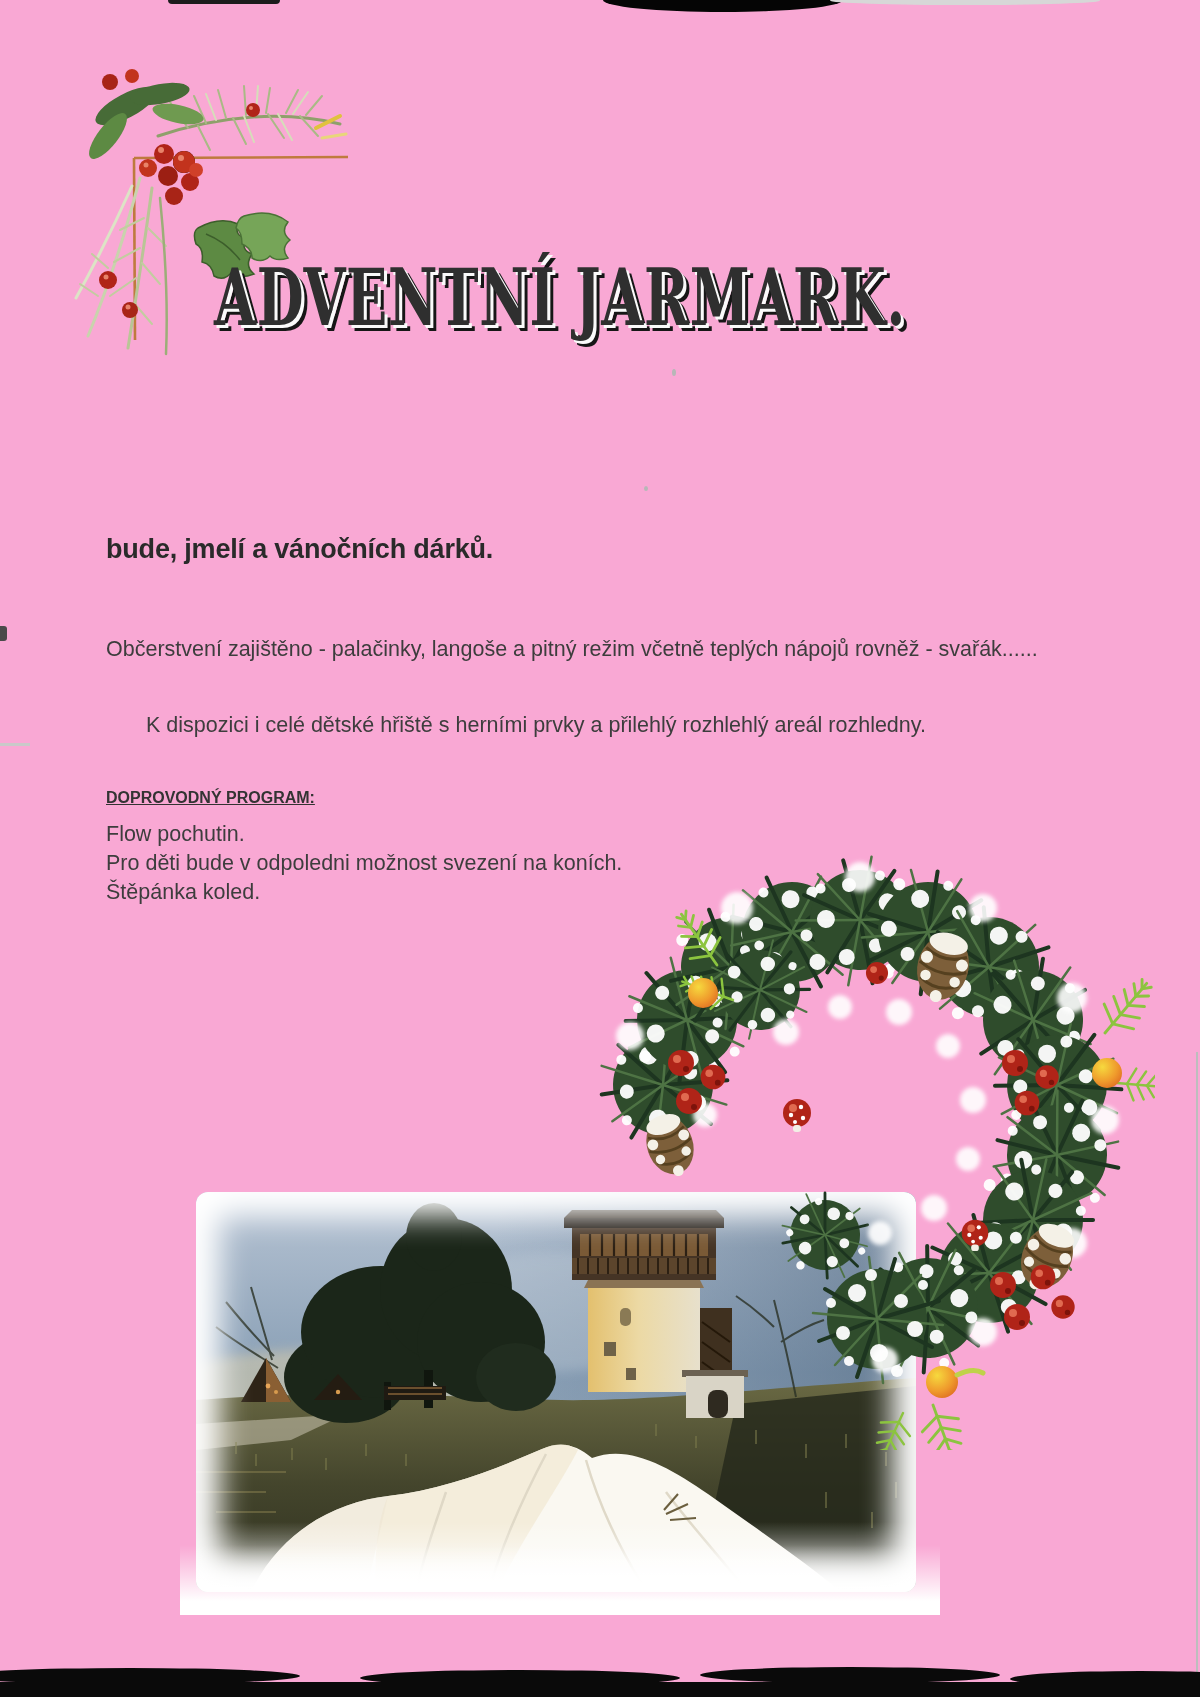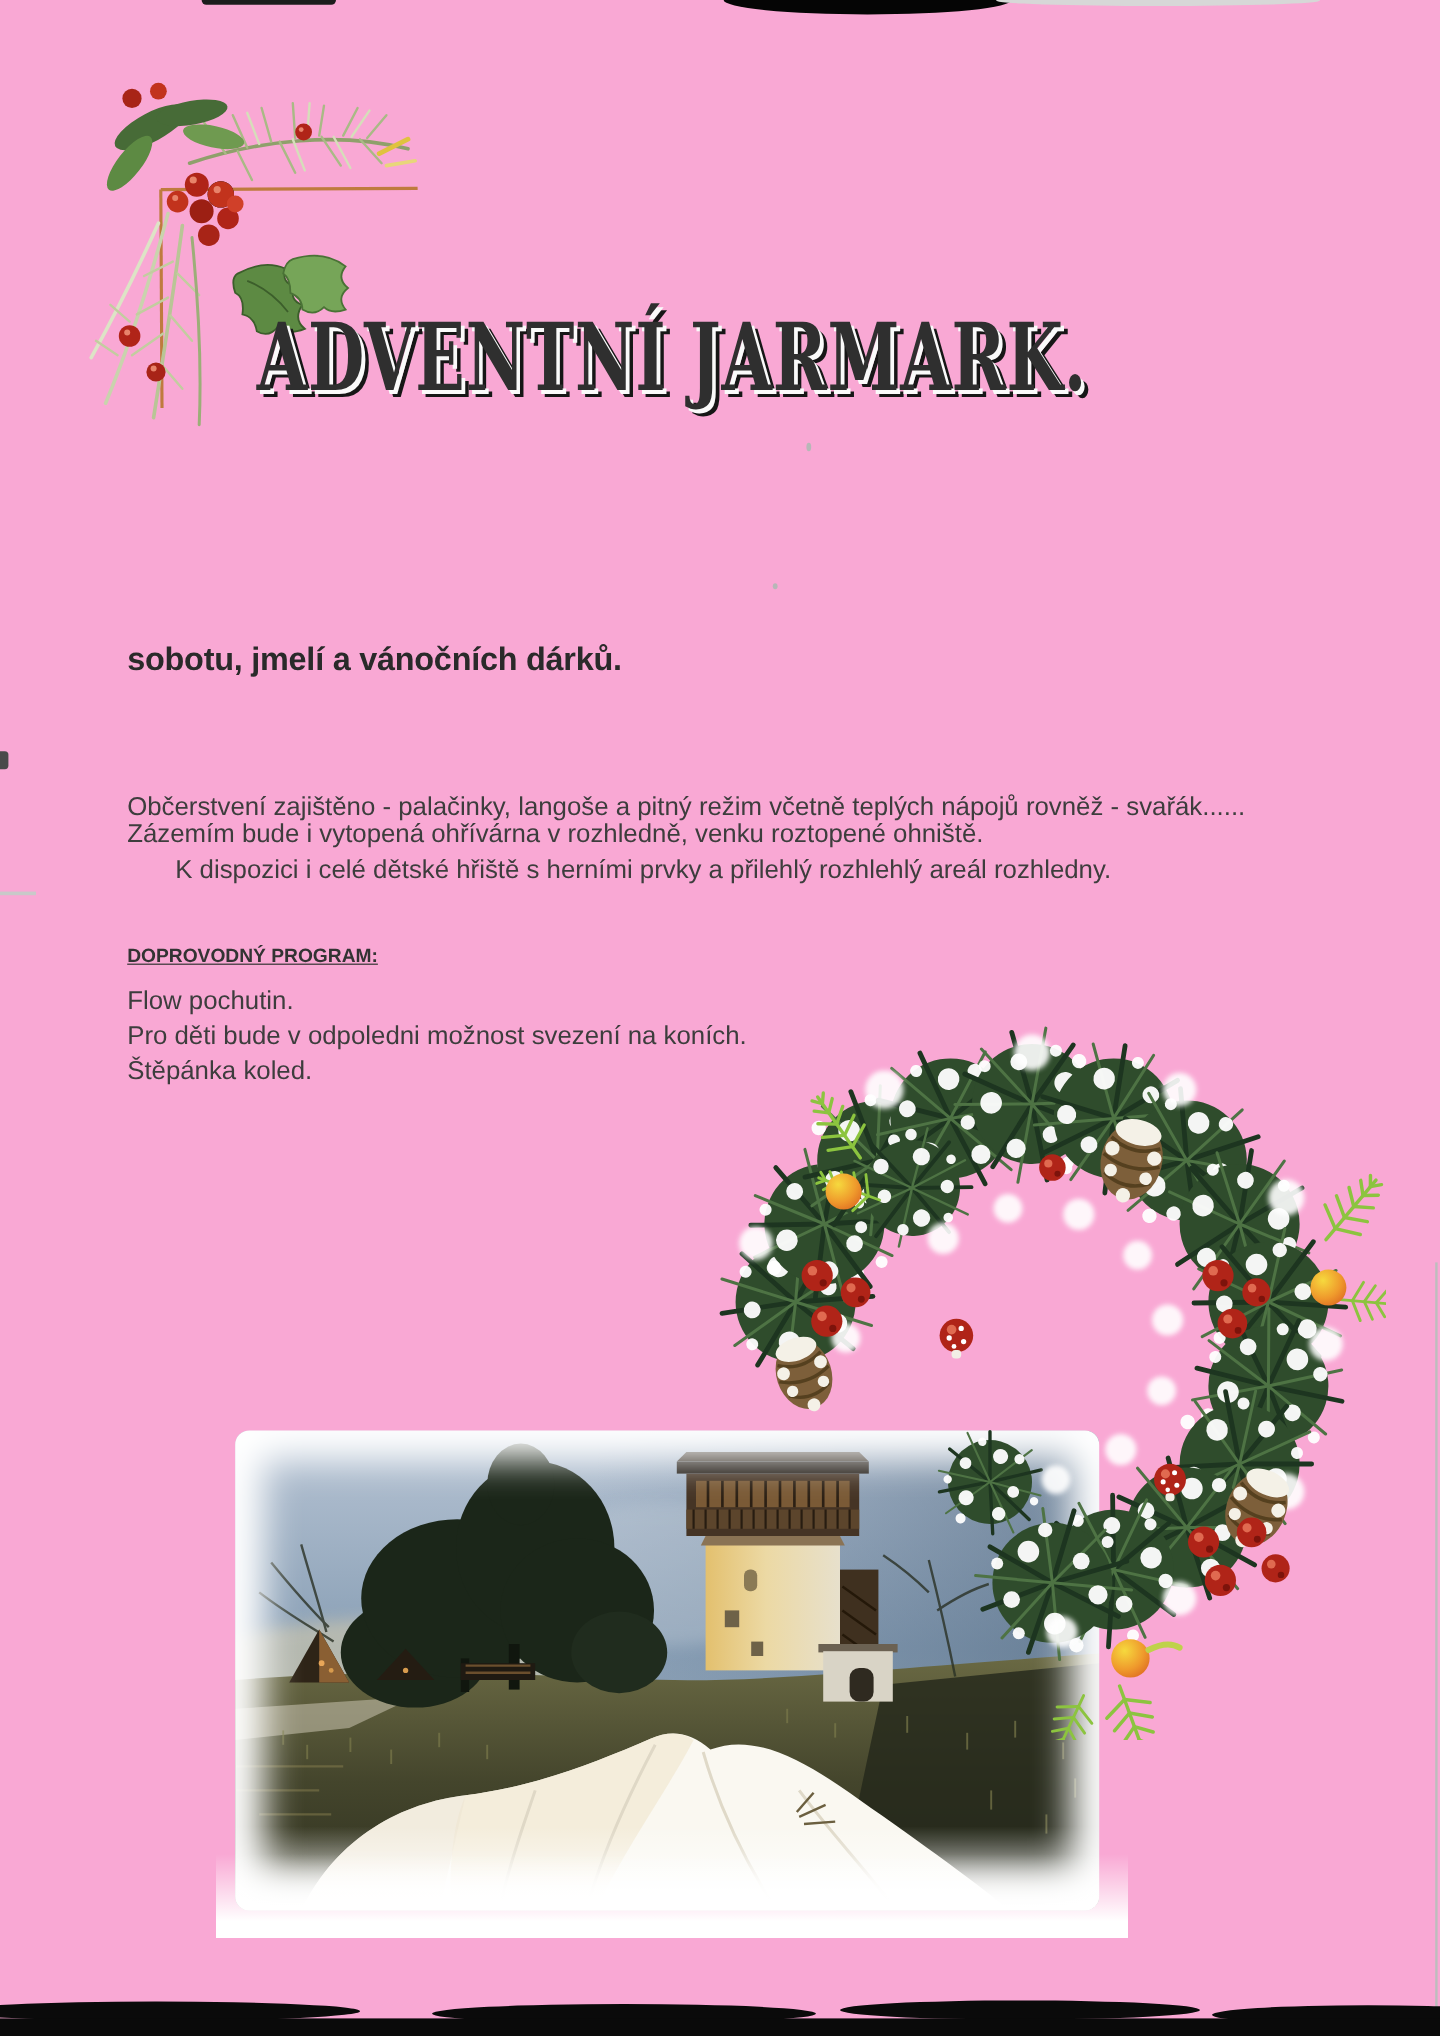--- a/index.html
+++ b/index.html
@@ -9,21 +9,21 @@
     font-family:"Liberation Sans", sans-serif;
   }
   .abs{position:absolute;}
   .txt{
     position:absolute; left:106px; white-space:nowrap;
     color:#3d3d3d; font-family:"Liberation Sans", sans-serif;
   }
   .t-date{top:413px; font-size:23px; font-weight:bold; color:#2e2e2e; letter-spacing:0.1px;}
   .t-offer1{top:498px; font-size:27px; font-weight:bold; color:#2a2a2a; letter-spacing:-0.2px;}
   .t-offer2{top:534px; font-size:27px; font-weight:bold; color:#2a2a2a; letter-spacing:-0.2px;}
-  .t-refresh{top:660px; font-size:21.5px;}
+  .t-refresh{top:637px; font-size:21.5px;}
   .t-fac1{top:683px; font-size:21.5px;}
   .t-fac2{top:713px; font-size:21.5px;margin-left:40px;}
   .t-prog{top:789px; font-size:16px; font-weight:bold; color:#333333;text-decoration:underline;}
   .t-item0{top:822px; font-size:21.5px;}
   .t-item1{top:851px; font-size:21.5px;}
   .t-item2{top:880px; font-size:21.5px;}
 
   
   .scan-top-a{left:168px; top:0; width:112px; height:4px; background:#1c1c1c; border-radius:0 0 4px 4px;}
   .scan-top-b{left:603px; top:-12px; width:240px; height:24px; background:#050505; border-radius:50%;}
@@ -152,23 +152,22 @@
   </svg>
 
   <svg class="abs" style="left:150px; top:250px;" width="810" height="110" viewBox="0 0 810 110">
     <g font-family="DejaVu Serif, serif" font-weight="bold" font-size="78" letter-spacing="1">
       <text x="70" y="81" fill="#161616" textLength="692" lengthAdjust="spacingAndGlyphs">ADVENTNÍ JARMARK.</text>
       <text x="67" y="78" fill="#fafafa" textLength="692" lengthAdjust="spacingAndGlyphs">ADVENTNÍ JARMARK.</text>
       <text x="64" y="75" fill="#2f2f2f" textLength="692" lengthAdjust="spacingAndGlyphs">ADVENTNÍ JARMARK.</text>
     </g>
   </svg>
 
-  <div class="txt t-offer2">sobotu, jmelí a vánočních dárků.</div>
+  <div class="txt t-offer2">bude, jmelí a vánočních dárků.</div>
   <div class="txt t-refresh">Občerstvení zajištěno - palačinky, langoše a pitný režim včetně teplých nápojů rovněž - svařák......</div>
-  <div class="txt t-fac1">Zázemím bude i vytopená ohřívárna v rozhledně, venku roztopené ohniště.</div>
   <div class="txt t-fac2">K dispozici i celé dětské hřiště s herními prvky a přilehlý rozhlehlý areál rozhledny.</div>
   <div class="txt t-prog">DOPROVODNÝ PROGRAM:</div>
   <div class="txt t-item0">Flow pochutin.</div>
   <div class="txt t-item1">Pro děti bude v odpoledni možnost svezení na koních.</div>
   <div class="txt t-item2">Štěpánka koled.</div>
 
   <div class="abs photo-wrap">
     <svg width="720" height="400" viewBox="0 0 720 400">
       <defs>
         <linearGradient id="sky" x1="0" y1="0" x2="0" y2="1">

